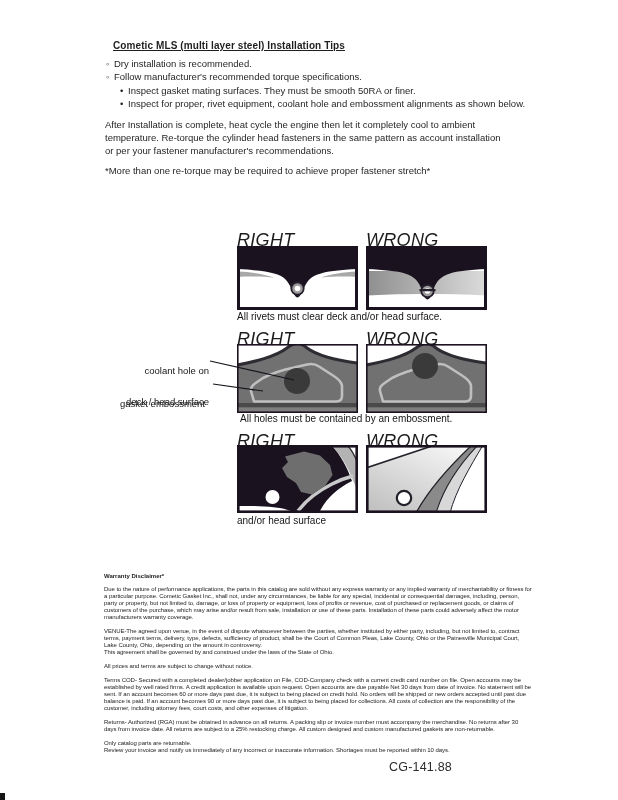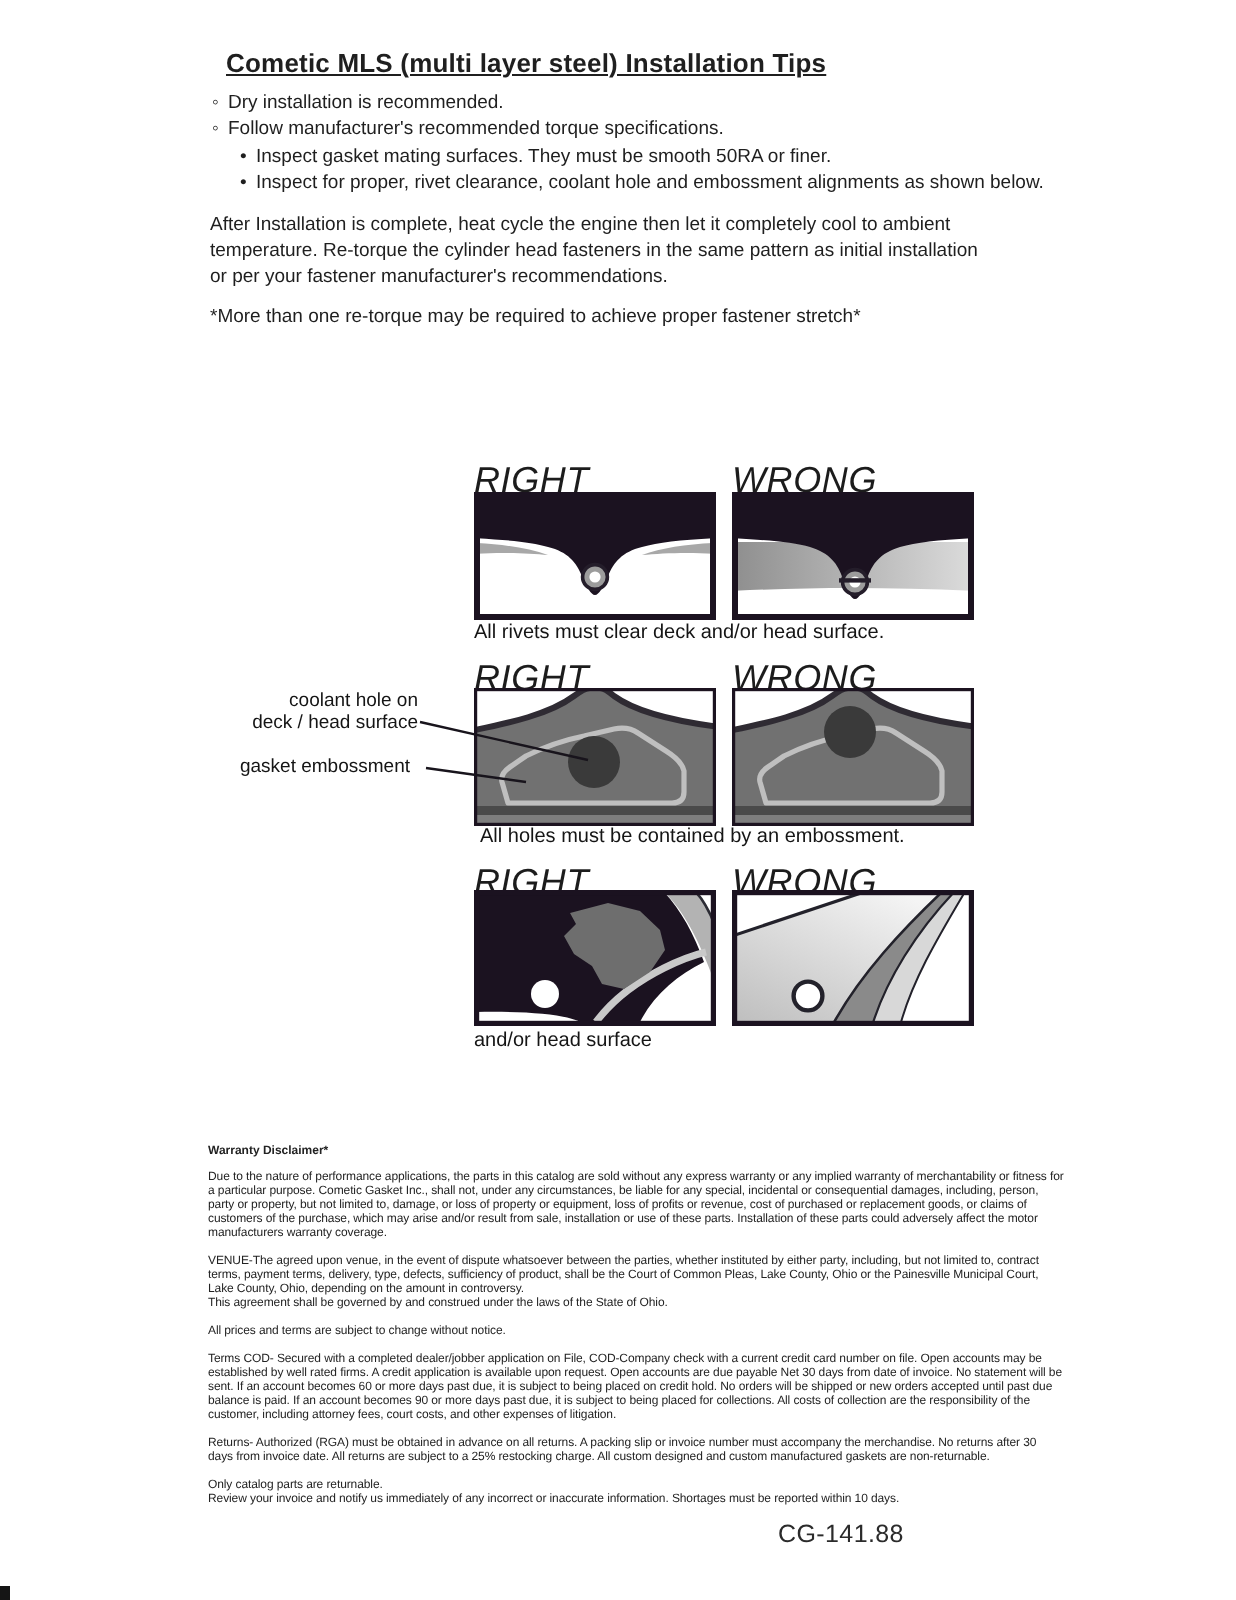--- a/index.html
+++ b/index.html
@@ -1,36 +1,36 @@
 <!DOCTYPE html>
 <html><head>
 <meta charset="utf-8">
 <style>
   html,body{margin:0;padding:0;background:#ffffff;}
   .page{position:relative;width:618px;height:800px;background:#ffffff;overflow:hidden;
         font-family:"Liberation Sans","DejaVu Sans",sans-serif;color:#1f1f1f;}
 
   
   .top{position:absolute;left:105px;top:24px;width:420px;}
-  .title{font-size:13px;font-weight:bold;text-decoration:underline;margin:0 0 6px 8px;
+  .title{font-size:10px;font-weight:bold;text-decoration:underline;margin:16px 0 6px 8px;
          letter-spacing:.1px;white-space:nowrap;}
   .bullet{font-size:9.5px;line-height:13.4px;white-space:nowrap;}
   .bullet .marker{display:inline-block;width:8px;}
   .bullet.lvl1{margin-left:1px;}
   .bullet.lvl2{margin-left:15px;}
   .diesel-heading{font-size:10.5px;font-weight:bold;margin:10px 0 0 0;letter-spacing:.1px;}
   .para{margin:7px 0 0 0;font-size:9.5px;line-height:13px;}
   .para .ln{display:block;white-space:nowrap;}
 
   
   .dlabel{position:absolute;width:121px;text-align:left;font-size:18px;letter-spacing:.3px;color:#1c1c1c;font-style:italic;}
   .dbox{position:absolute;width:121px;}
   .caption{position:absolute;font-size:10px;line-height:10.5px;color:#151515;white-space:nowrap;}
   .callout{position:absolute;text-align:right;font-size:9.5px;line-height:11px;color:#151515;}
-  .callout .ln{display:block;white-space:nowrap;}
+  .callout .ln{display:block;white-space:nowrap;margin-top:20px;}
   .overlay{position:absolute;z-index:5;}
 
   
   .legal{position:absolute;left:104px;top:573px;width:428px;color:#232323;}
   .legal h3{font-size:6px;margin:0 0 7px 0;font-weight:bold;}
   .lp{font-size:6px;line-height:7px;margin:0 0 7px 0;letter-spacing:-0.05px;}
   .lp.tight{margin-bottom:0;}
 
   .page-code{position:absolute;left:389px;top:760px;font-size:12.5px;color:#2b2b2b;letter-spacing:.2px;}
   .corner-mark{position:absolute;left:0;top:793px;width:5px;height:7px;background:#151515;}
@@ -40,27 +40,27 @@
 
 <div class="page">
 
   <section class="top">
     <h1 class="title">Cometic MLS (multi layer steel) Installation Tips</h1>
 
     <div>
       <div class="bullet lvl1"><span class="marker">◦</span><span>Dry installation is recommended.</span></div>
       <div class="bullet lvl1"><span class="marker">◦</span><span>Follow manufacturer's recommended torque specifications.</span></div>
       <div class="bullet lvl2"><span class="marker">•</span><span>Inspect gasket mating surfaces.  They must be smooth 50RA or finer.</span></div>
-      <div class="bullet lvl2"><span class="marker">•</span><span>Inspect for proper, rivet clearance, coolant hole and embossment alignments as shown below.</span></div>
+      <div class="bullet lvl2"><span class="marker">•</span><span>Inspect for proper, rivet equipment, coolant hole and embossment alignments as shown below.</span></div>
     </div>
 
 
     <p class="para">
       <span class="ln">After Installation is complete, heat cycle the engine then let it completely cool to ambient</span>
-      <span class="ln">temperature. Re-torque the cylinder head fasteners in the same pattern as initial installation</span>
+      <span class="ln">temperature. Re-torque the cylinder head fasteners in the same pattern as account installation</span>
       <span class="ln">or per your fastener manufacturer's recommendations.</span>
     </p>
     <p class="para">
       <span class="ln">*More than one re-torque may be required to achieve proper fastener stretch*</span>
     </p>
   </section>
 
   <div class="dlabel" style="left:237px;top:230px;">RIGHT</div>
   <div class="dlabel" style="left:366px;top:230px;">WRONG</div>
 

